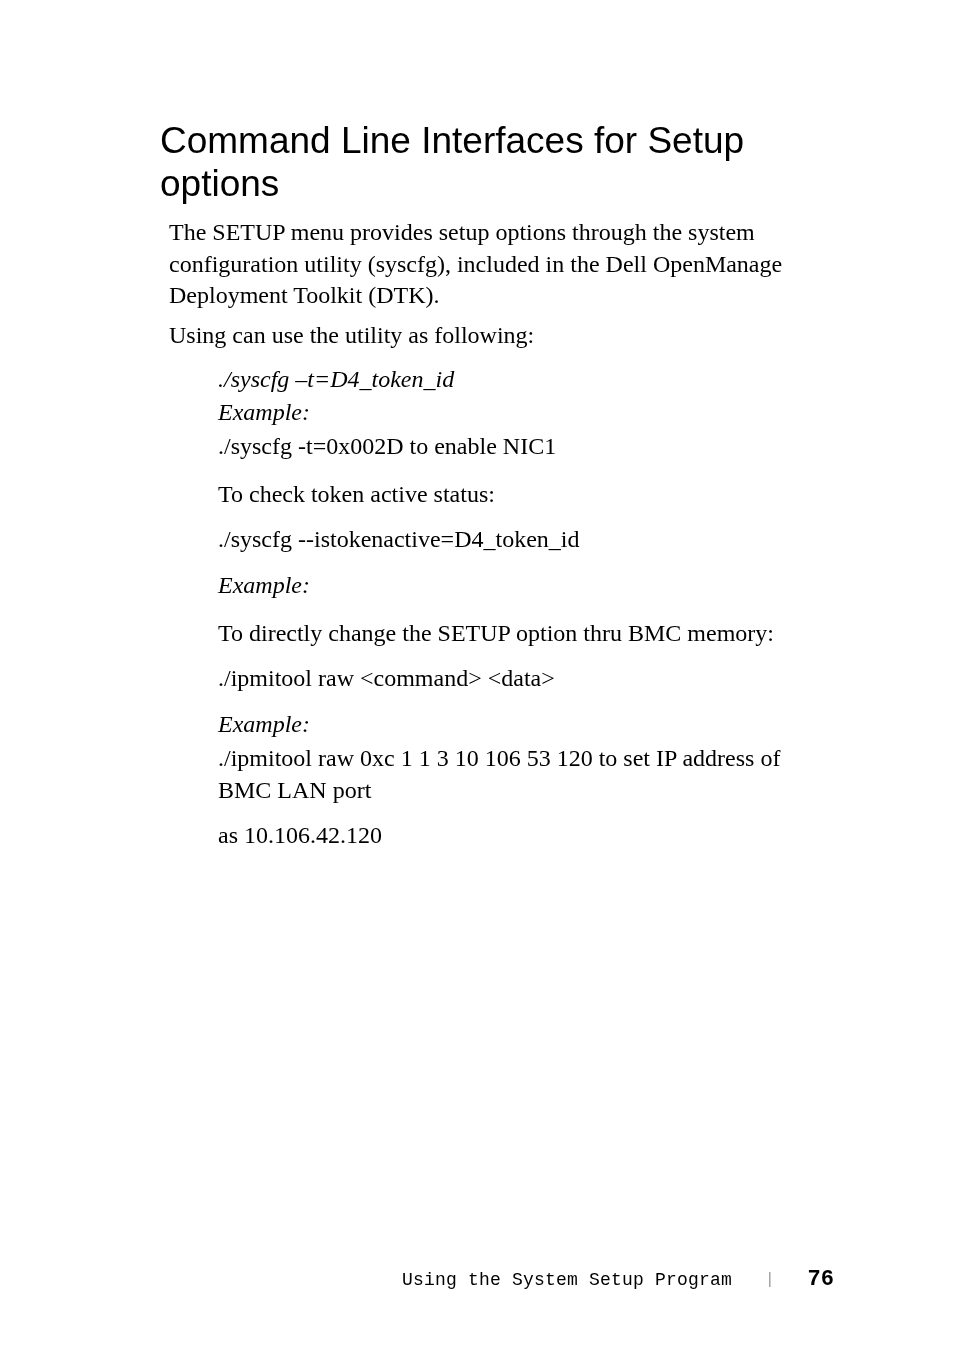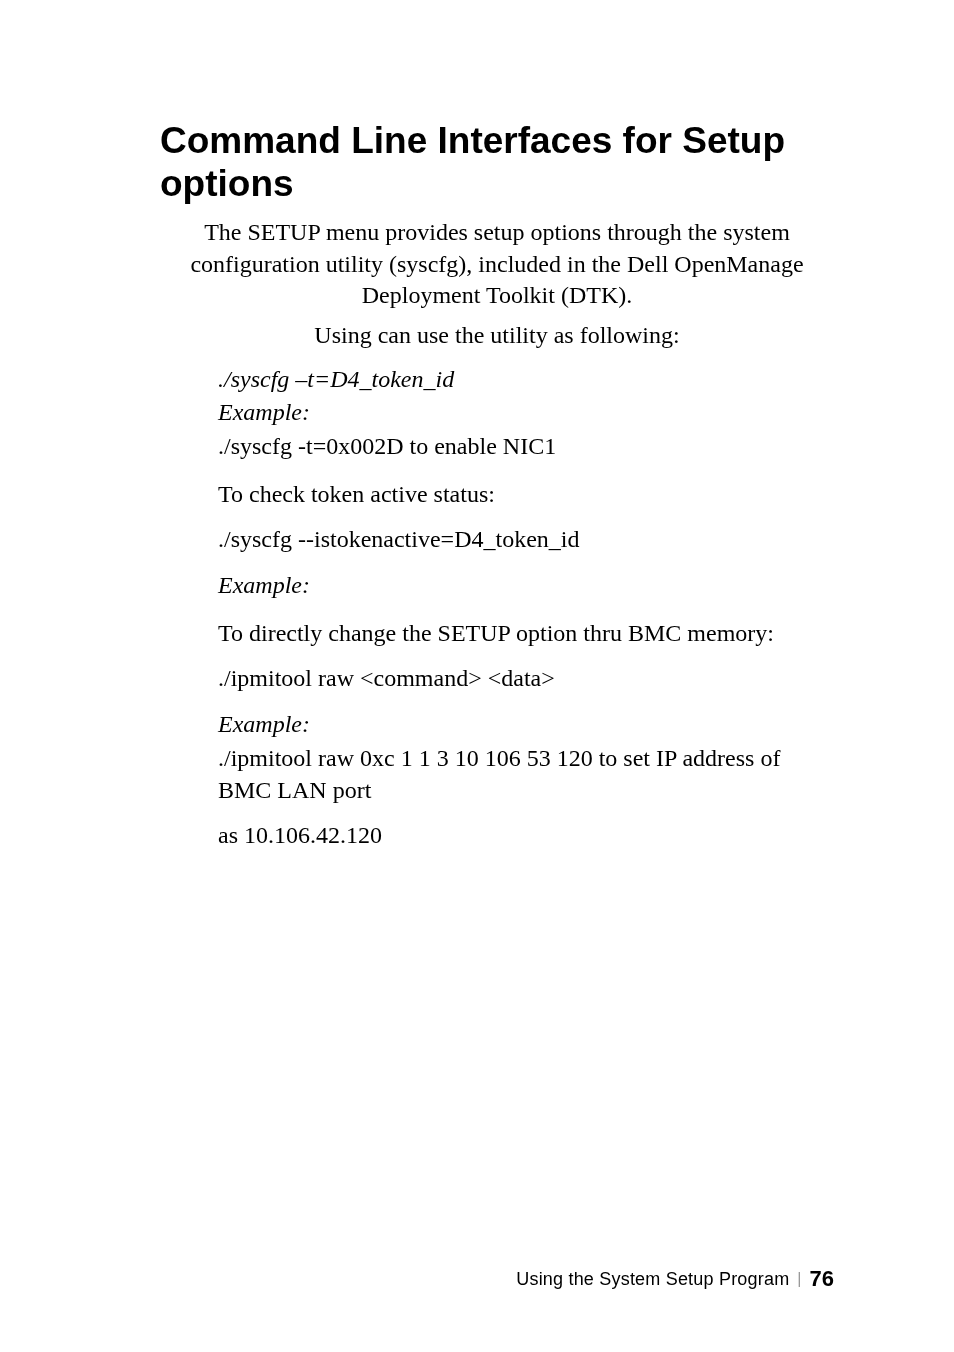--- a/index.html
+++ b/index.html
@@ -13,31 +13,30 @@
   }
   .page {
     position: relative;
     width: 954px;
     height: 1352px;
     box-sizing: border-box;
     padding: 120px 120px 60px 160px;
   }
   .heading {
     font-family: "Helvetica Neue", Helvetica, Arial, sans-serif;
-    font-weight: 700;
+    font-weight: 400;
     font-size: 37px;
     letter-spacing: 0px;
     margin: 0 0 12px 0;
     line-height: 1.15;
   }
   .body-text {
     font-size: 24px;
     line-height: 1.32;
-    margin: 0 0 8px 0;
-    text-align: center;
+    margin: 0 0 8px 9px;
   }
   .intro2 {
     margin-bottom: 12px;
   }
   .indent-block {
     margin-left: 58px;
   }
   .para {
     font-size: 24px;
     line-height: 1.32;
@@ -47,26 +46,26 @@
     margin-bottom: 2px;
     font-style: italic;
   }
   .group {
     margin-bottom: 16px;
   }
   .footer {
     position: absolute;
     bottom: 60px;
     right: 120px;
-    font-family: Liberation Sans, sans-serif;
+    font-family: Liberation Mono, monospace;
     font-size: 18px;
     color: #000;
     display: flex;
     align-items: center;
-    gap: 8px;
+    gap: 33px;
   }
   .footer .sep {
     color: #999;
     font-size: 16px;
   }
   .footer .title {
     font-weight: 400;
     letter-spacing: 0.2px;
   }
   .footer .pagenum {

